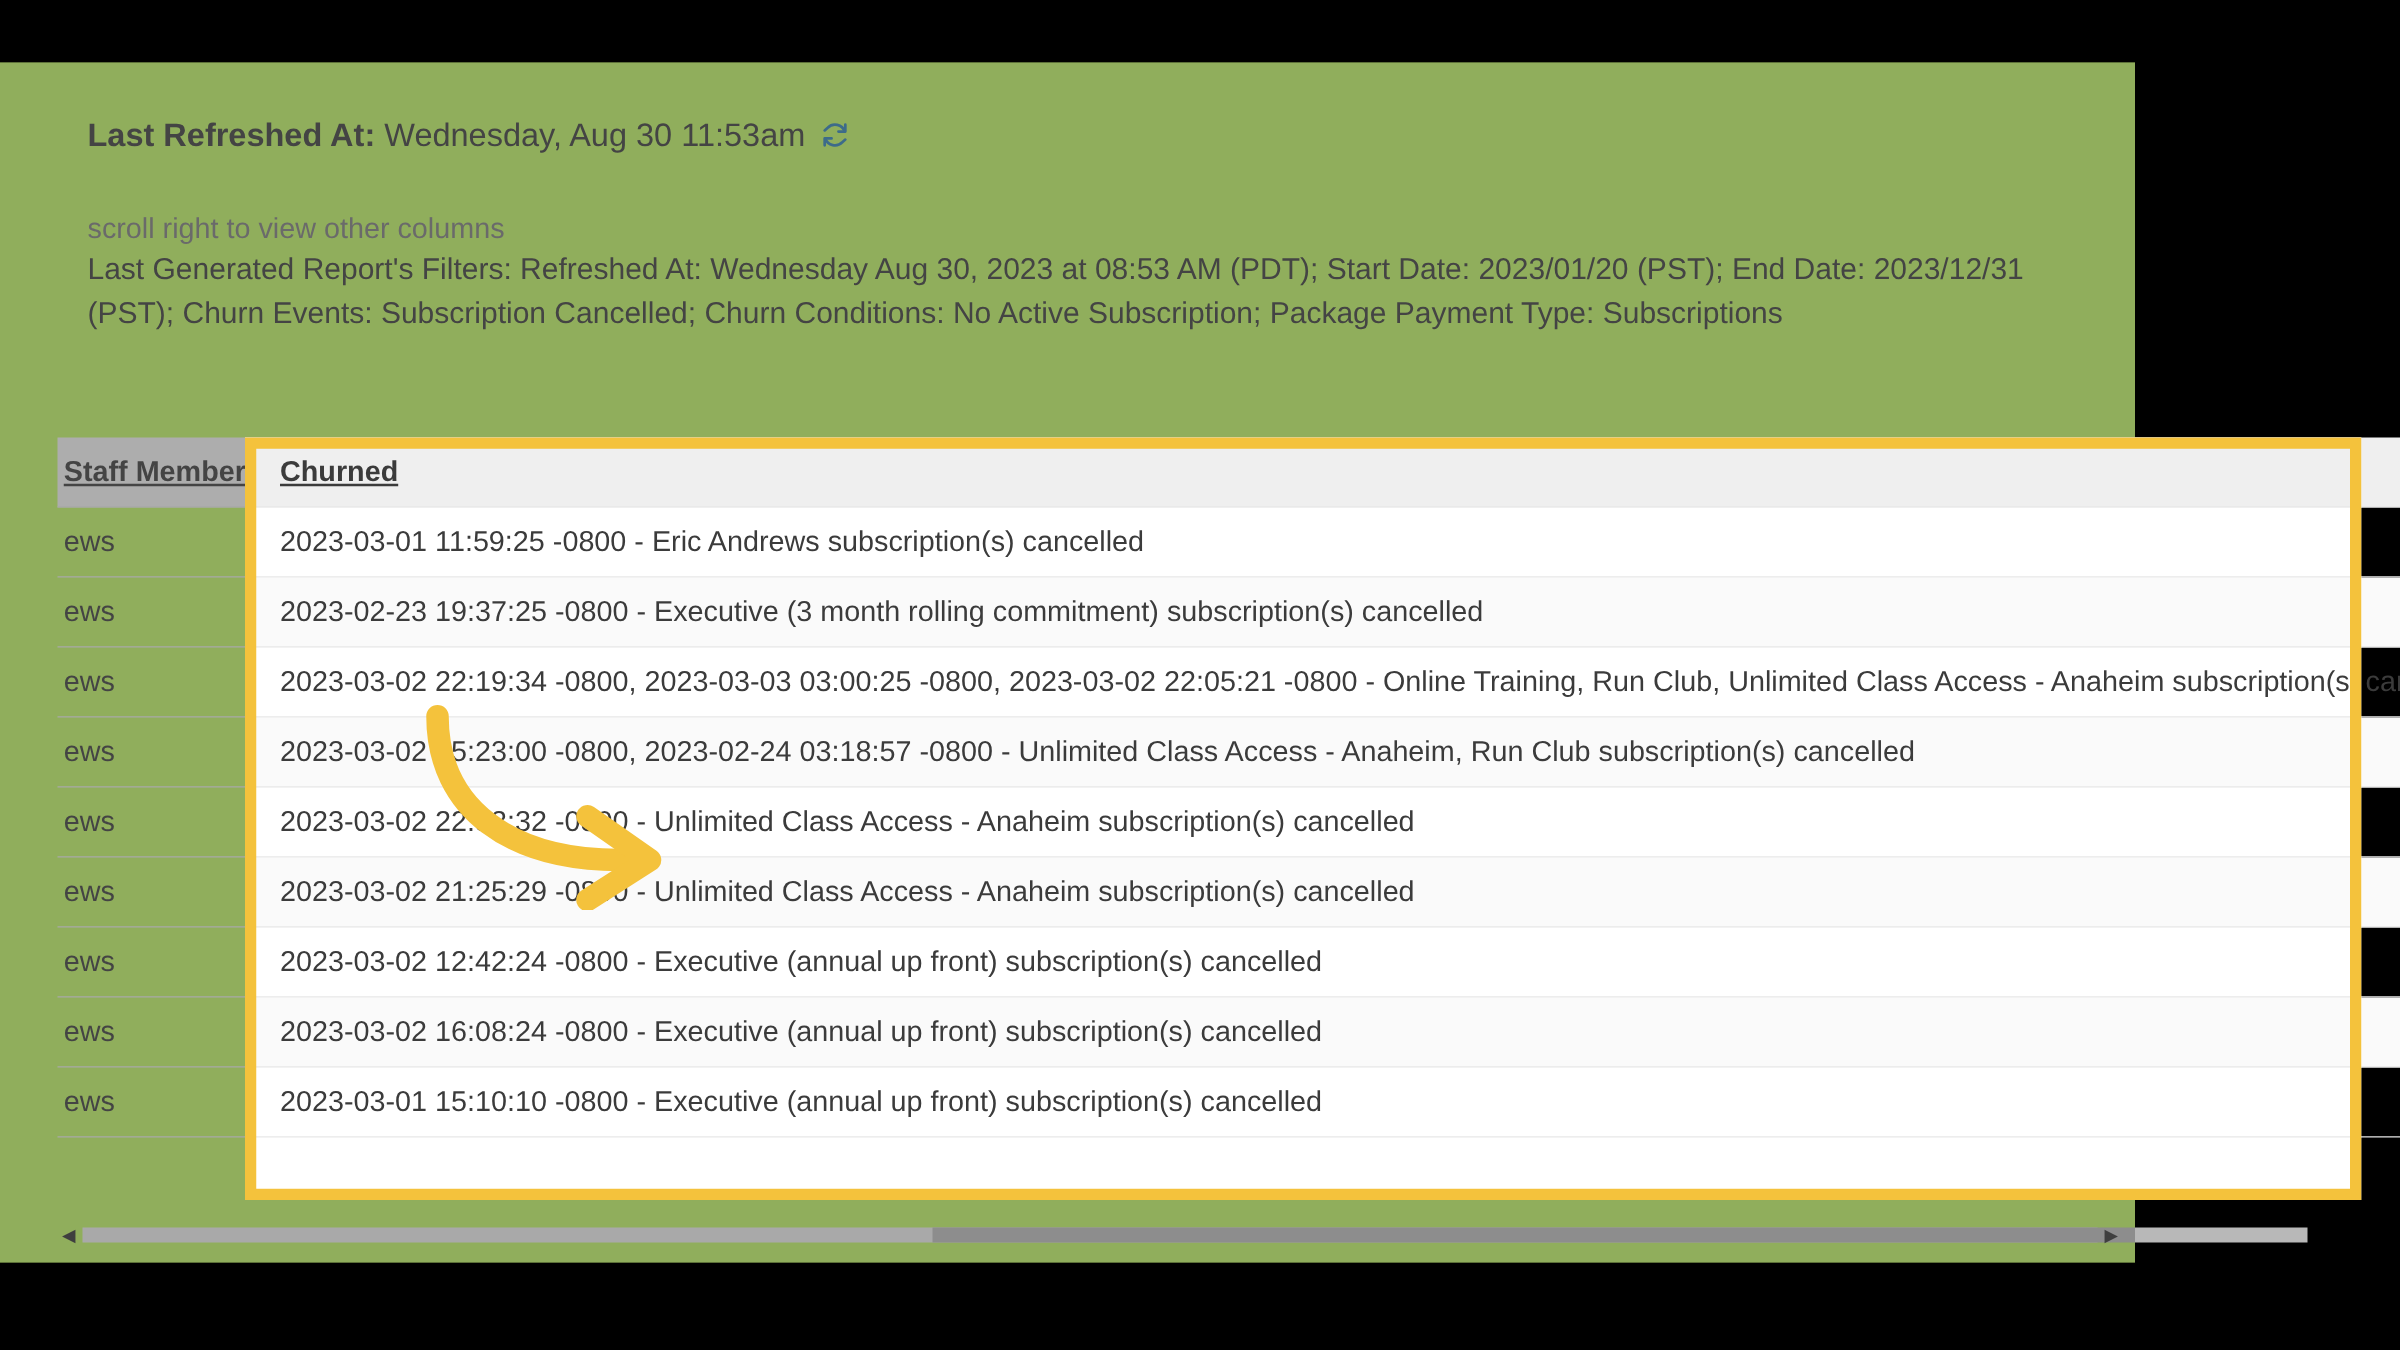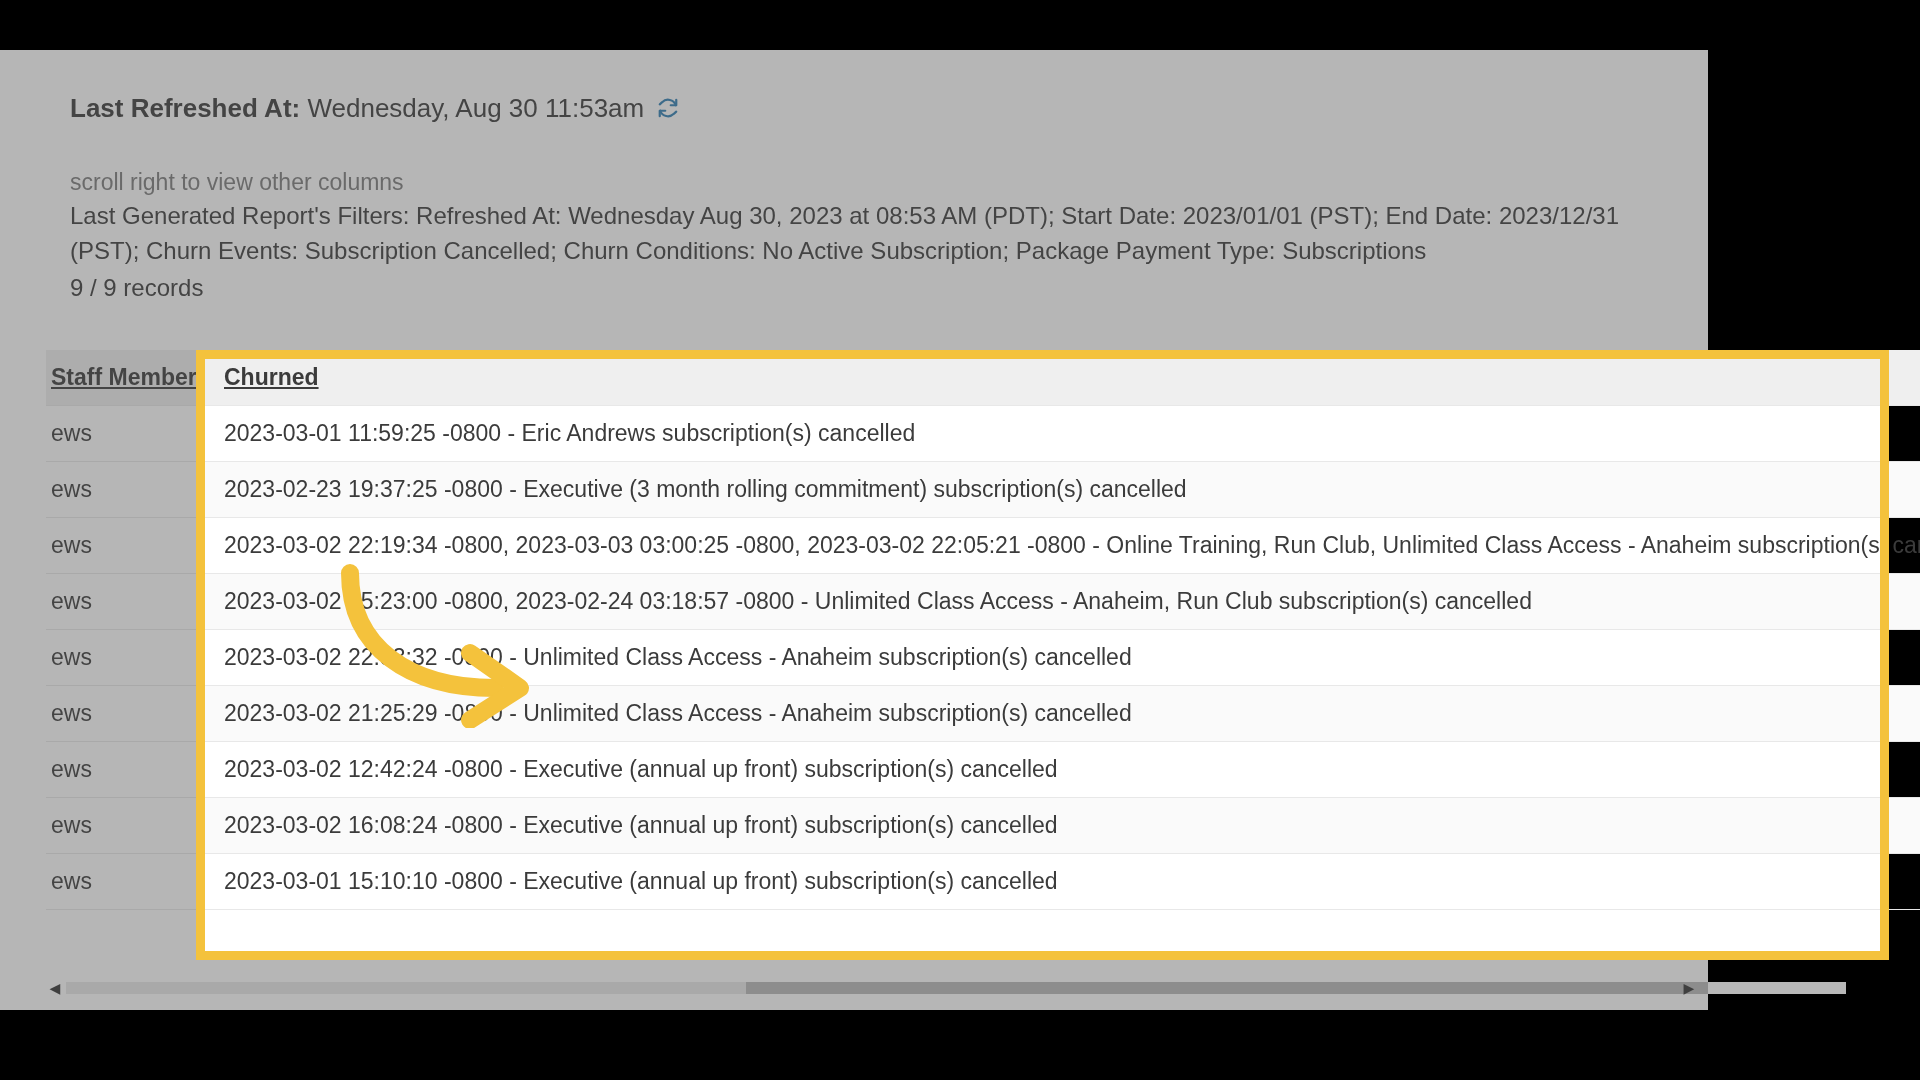--- a/index.html
+++ b/index.html
@@ -11,21 +11,21 @@
     overflow: hidden;
   }
 
   
   .letterbox {
     position: absolute;
     left: 0;
     top: 50px;
     width: 1708px;
     height: 960px;
-    background: #ffffff;
+    background: #bef264;
   }
 
   
   .dim {
     position: absolute;
     inset: 0;
     background: rgba(80,80,80,0.42);
     pointer-events: none;
   }
 
@@ -168,22 +168,21 @@
       <span class="refresh-icon">
         <svg viewBox="0 0 24 24" fill="none" stroke="currentColor" stroke-width="2.4" stroke-linecap="round" stroke-linejoin="round">
           <path d="M21 3v6h-6"></path>
             <path d="M3 21v-6h6"></path>
           <path d="M20.49 9A9 9 0 0 0 5.64 5.64L3 8"></path>
           <path d="M3.51 15A9 9 0 0 0 18.36 18.36L21 16"></path>
         </svg>
       </span>
     </div>
     <div class="scroll-note">scroll right to view other columns</div>
-    <div class="filters">Last Generated Report's Filters: Refreshed At: Wednesday Aug 30, 2023 at 08:53 AM (PDT); Start Date: 2023/01/01 (PST); End Date: 2023/12/31 (PST); Churn Events: Subscription Cancelled; Churn Conditions: No Active Subscription; Package Payment Type: Subscriptions</div>
-    <div class="records">9 / 9 records</div>
+    <div class="filters">Last Generated Report's Filters: Refreshed At: Wednesday Aug 30, 2023 at 08:53 AM (PDT); Start Date: 2023/01/20 (PST); End Date: 2023/12/31 (PST); Churn Events: Subscription Cancelled; Churn Conditions: No Active Subscription; Package Payment Type: Subscriptions</div>
   </div>
 
   <div class="table-wrap">
     <table>
       <thead>
         <tr>
           <th class="col-staff">Staff Member</th>
           <th class="col-churned">Churned</th>
         </tr>
       </thead>

